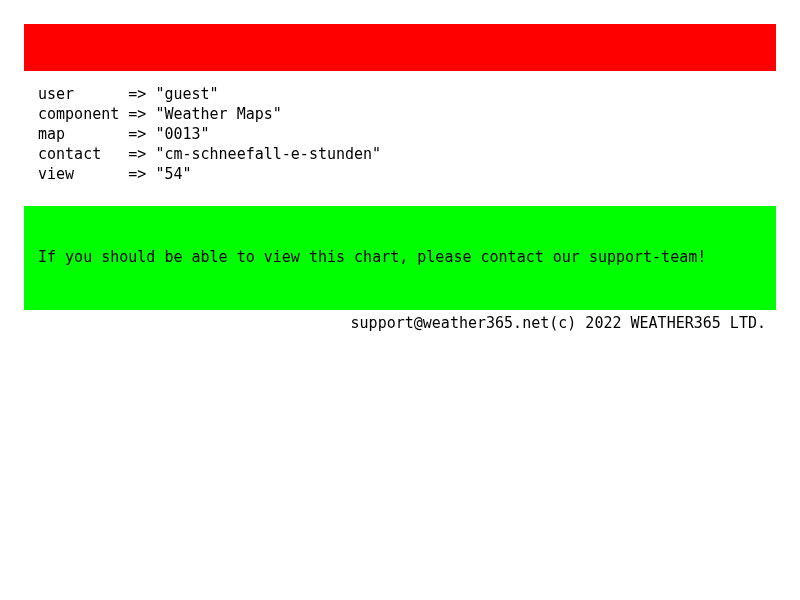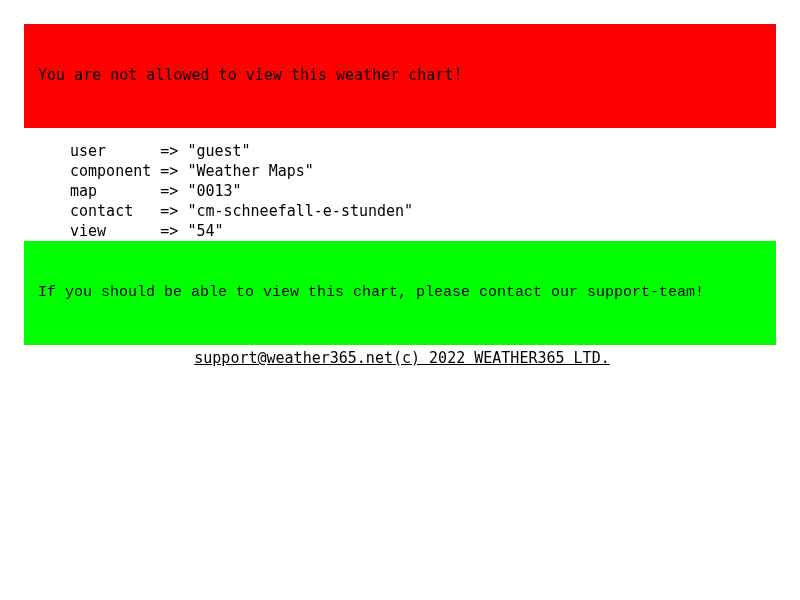--- a/index.html
+++ b/index.html
@@ -22,56 +22,53 @@
     width: 738px;
     padding: 4px 0 5px 14px;
     line-height: 19px;
     white-space: pre;
   }
   .banner-error {
     margin-top: 24px;
     background: #ff0000;
   }
   .banner-info {
+    margin-top: 22px;
     background: #00ff00;
-    font-family: Liberation Mono, monospace;
   }
   .details {
     margin: 13px 0 0 38px;
     line-height: 20px;
   }
   .kv-row {
     white-space: pre;
   }
   .kv-key {
     display: inline-block;
     width: 10ch;
-    margin-left: 32px;
   }
   .kv-arrow {
     display: inline-block;
     width: 3ch;
   }
   .footer {
     display: flex;
-    justify-content: center;
+    justify-content: flex-end;
     margin: 3px 0 14px 38px;
     width: 728px;
     line-height: 20px;
     white-space: pre;
-    text-decoration: underline;
   }
 </style>
 </head>
 <body>
 
 <div class="page">
 
   <div class="banner banner-error">
-    <div>You are not allowed to view this weather chart!</div>
   </div>
 
   <div class="details">
     <div class="kv-row"><span class="kv-key">user</span><span class="kv-arrow">=&gt;</span><span>"guest"</span></div>
     <div class="kv-row"><span class="kv-key">component</span><span class="kv-arrow">=&gt;</span><span>"Weather Maps"</span></div>
     <div class="kv-row"><span class="kv-key">map</span><span class="kv-arrow">=&gt;</span><span>"0013"</span></div>
     <div class="kv-row"><span class="kv-key">contact</span><span class="kv-arrow">=&gt;</span><span>"cm-schneefall-e-stunden"</span></div>
     <div class="kv-row"><span class="kv-key">view</span><span class="kv-arrow">=&gt;</span><span>"54"</span></div>
   </div>
 

